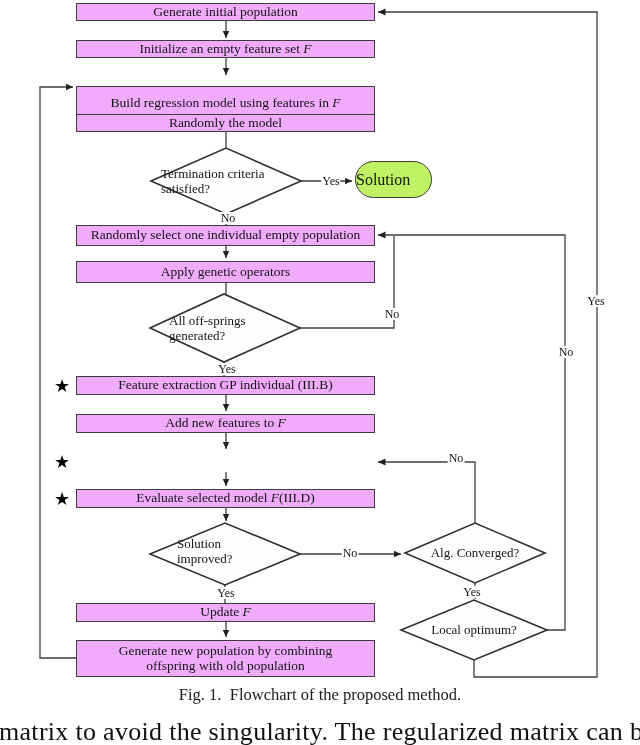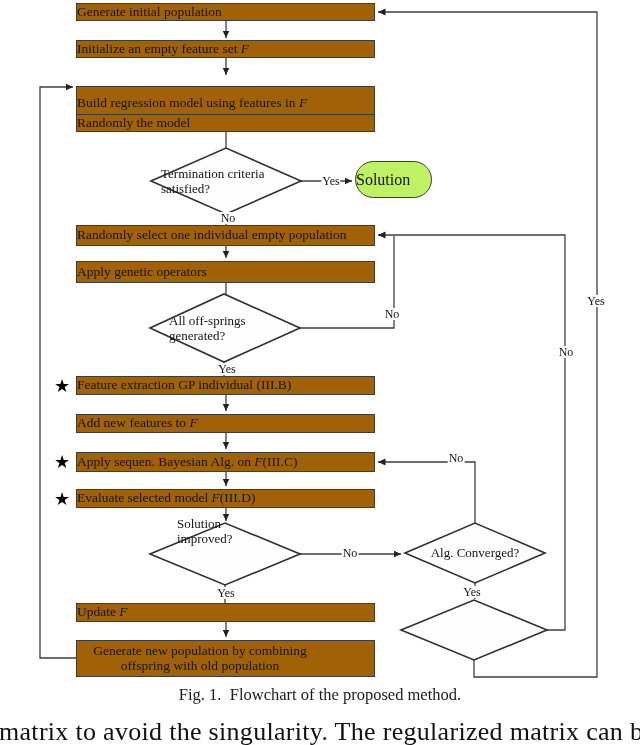--- a/index.html
+++ b/index.html
@@ -4,22 +4,22 @@
 <style>
   html,body{margin:0;padding:0;background:#ffffff;}
   .page{
     position:relative;width:640px;height:745px;overflow:hidden;
     background:#ffffff;color:#161616;
     font-family:"Liberation Serif","DejaVu Serif",serif;
   }
   .wires{position:absolute;left:0;top:0;z-index:1;}
   .node{
     position:absolute;left:76px;width:299px;box-sizing:border-box;
-    background:#a16207;border:1.5px solid #3c3c3c;z-index:2;
-    display:flex;align-items:center;
+    background:#f0abfc;border:1.5px solid #3c3c3c;z-index:2;
+    display:flex;align-items:center;justify-content:center;
     font-size:13.5px;line-height:1.05;white-space:nowrap;
     color:#141414;
   }
   .node.wrap{white-space:normal;text-align:center;}
   .node.wrap span{display:inline-block;max-width:246px;}
   .terminator{
     position:absolute;box-sizing:border-box;z-index:2;
     background:#bef264;border:1.6px solid #3c3c3c;border-radius:19px;
     display:flex;align-items:center;justify-content:flex-start;
     font-size:16px;color:#141414;
@@ -106,48 +106,48 @@
     </div>
   <div class="node" style="top:261px;height:22px">
       <span><span>Apply genetic operators</span></span>
     </div>
   <div class="node" style="top:376px;height:19px">
       <span><span>Feature extraction GP individual (III.B)</span></span>
     </div>
   <div class="node" style="top:414px;height:19px">
       <span><span>Add new features to </span><i>F</i></span>
     </div>
-  <div class="node" style="top:452px;height:20px">
-      <span><span>Apply sequen. Bayesian Alg. on </span><i>F</i><span>(III.C)</span></span>
-    </div>
   <div class="node" style="top:489px;height:19px">
       <span><span>Evaluate selected model </span><i>F</i><span>(III.D)</span></span>
     </div>
   <div class="node" style="top:603px;height:19px">
       <span><span>Update </span><i>F</i></span>
     </div>
   <div class="node wrap" style="top:640px;height:37px">
       <span><span>Generate new population by combining offspring with old population</span></span>
     </div>
 
   <div class="terminator" style="left:355px;top:161px;width:77px;height:37px">
       <span><span>Solution</span></span>
     </div>
 
   <div class="dtext" style="left:161px;top:160px;width:130px;height:42px">
       <span><span>Termination criteria satisfied?</span></span>
     </div>
   <div class="dtext" style="left:169px;top:307px;width:110px;height:42px">
       <span><span>All off-springs generated?</span></span>
     </div>
-  <div class="dtext" style="left:177px;top:510px;width:96px;height:42px">
+  <div class="dtext" style="left:177px;top:530px;width:96px;height:42px">
       <span><span>Solution improved?</span></span>
     </div>
   <div class="dtext" style="left:410px;top:544px;width:130px;height:18px">
       <span><span>Alg. Converged?</span></span>
+    </div>
+  <div class="dtext" style="left:407px;top:621px;width:134px;height:18px">
+      <span><span>Local optimum?</span></span>
     </div>
 
   <div class="star" style="top:375px">★</div>
   <div class="star" style="top:451px">★</div>
   <div class="star" style="top:488px">★</div>
 
   <div class="lbl" style="left:331px;top:181px">Yes</div>
   <div class="lbl" style="left:228px;top:218px">No</div>
   <div class="lbl" style="left:392px;top:314px">No</div>
   <div class="lbl" style="left:227px;top:369px">Yes</div>

